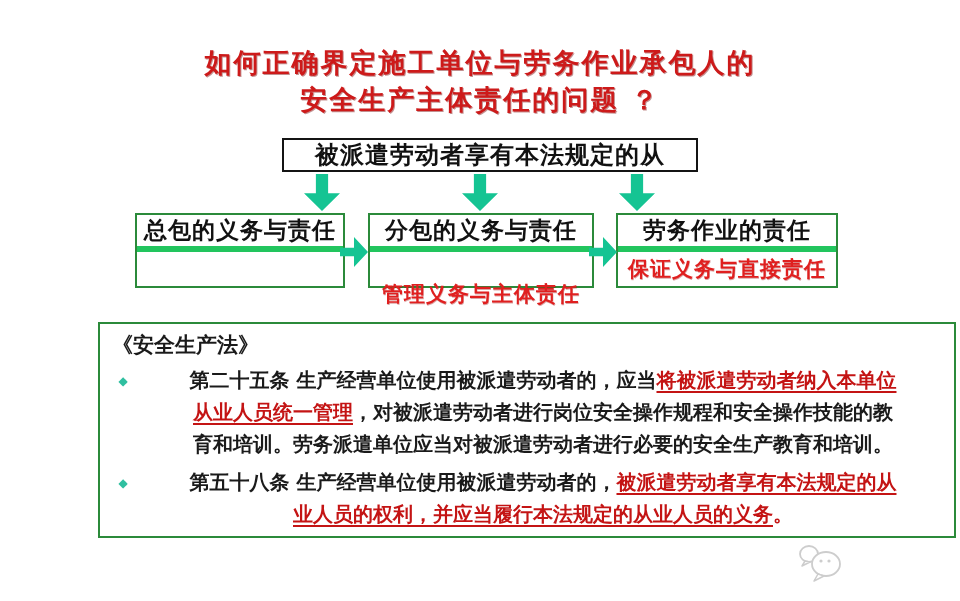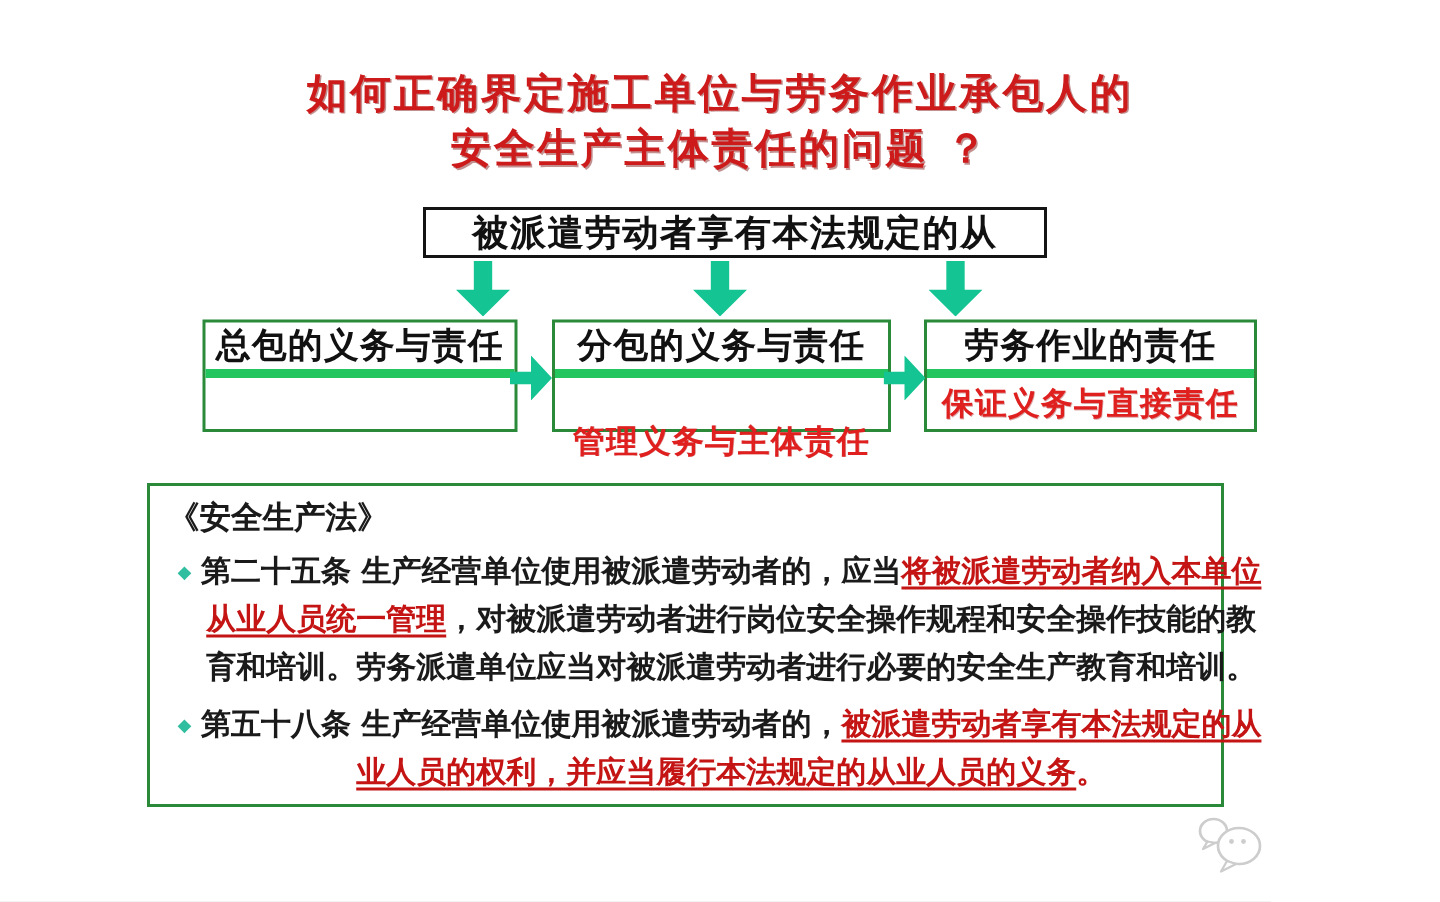--- a/index.html
+++ b/index.html
@@ -92,21 +92,21 @@
     font-size: 21px;
     font-weight: bold;
     letter-spacing: 1px;
     text-shadow: 0.5px 0.5px 0 rgba(150,0,0,.35);
   }
 
   
   .law-box {
     position: absolute;
     left: 98px; top: 322px;
-    width: 718px; height: 216px;
+    width: 858px; height: 216px;
     border: 2px solid #2b8a3a;
     background: #ffffff;
     padding: 6px 2px 0 12px;
     color: #1a1a1a;
   }
   .law-heading {
     font-size: 21px;
     font-weight: bold;
     line-height: 30px;
     white-space: nowrap;

